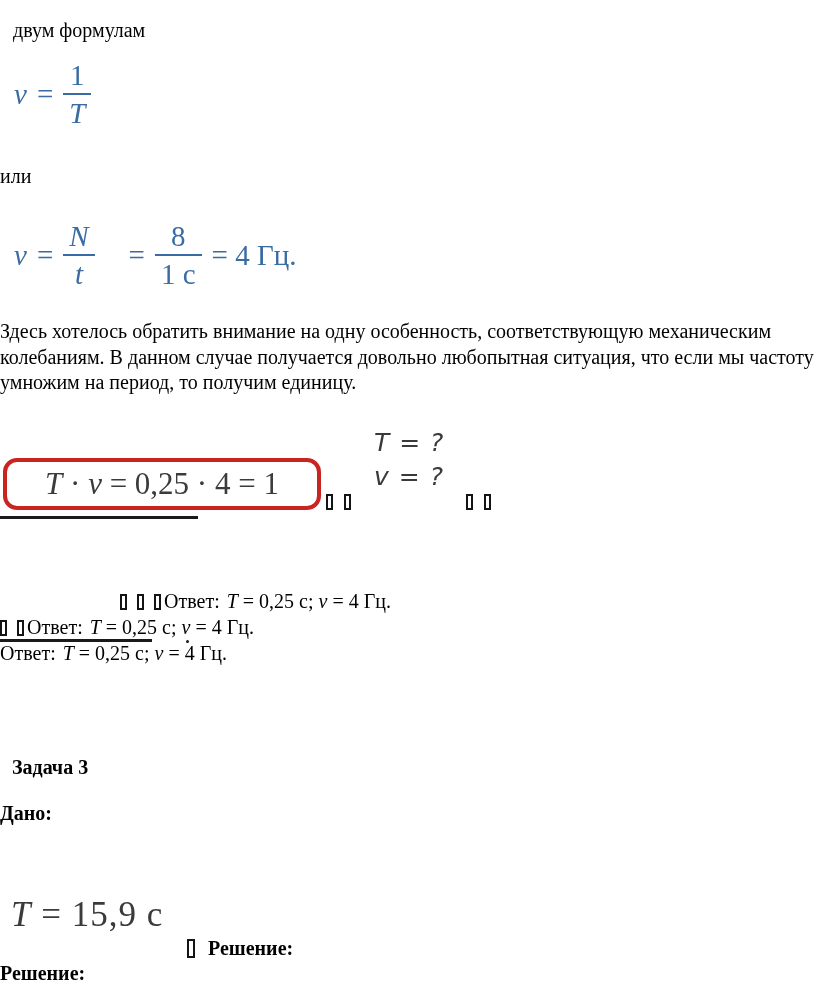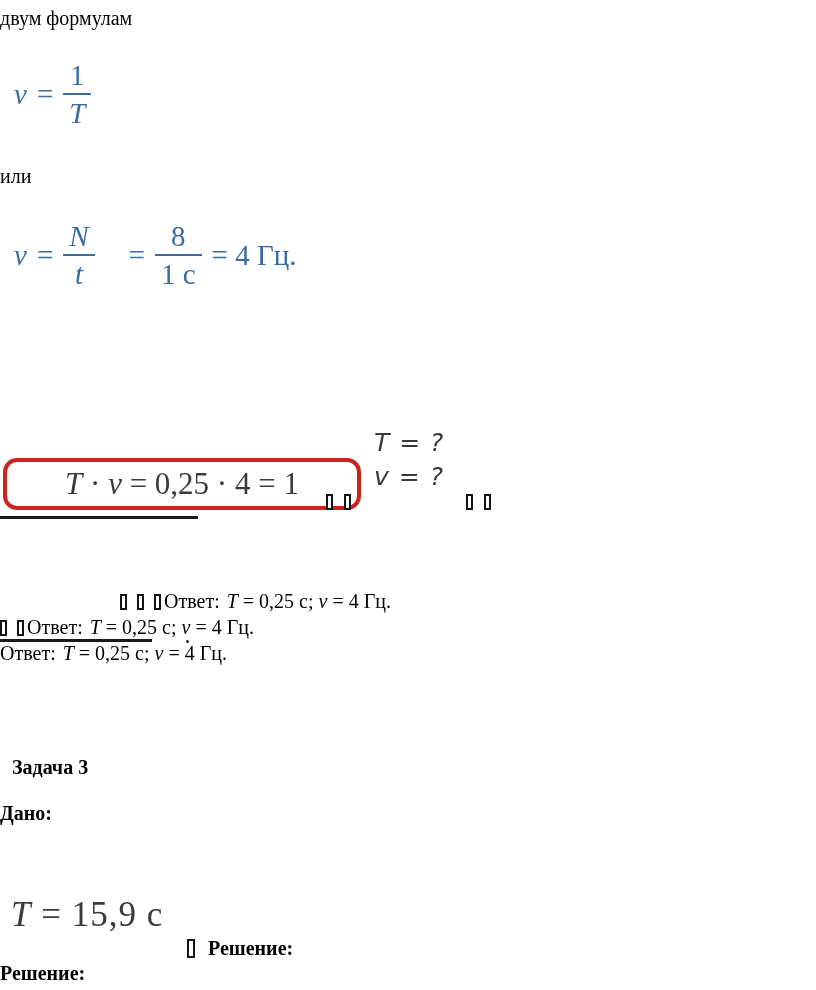--- a/index.html
+++ b/index.html
@@ -18,21 +18,21 @@
   .math-blue { color:#3a6ca3; }
   .formula { display:flex; align-items:center; font-size:29px; line-height:1.05; }
   .formula .op { margin:0 10px; }
   .frac { display:inline-flex; flex-direction:column; align-items:center; }
   .frac .num, .frac .den { padding:0 6px; }
   .frac .bar { align-self:stretch; height:2px; background:currentColor; margin:3px 0; }
   .gap-l { margin-left:34px !important; }
 
   
   .red-box {
-    left:3px; top:458px; width:358px; height:52px;
+    left:3px; top:458px; width:318px; height:52px;
     border:4px solid #c9241f; border-radius:14px;
     display:flex; align-items:center; justify-content:center;
     font-size:31px; color:#3b3b3b; background:#fff;
   }
   .hline { background:#1a1a1a; }
 
   
   .tofu {
     display:inline-block; width:7px; height:16px;
     border:2px solid #141414; background:#fff;
@@ -57,21 +57,21 @@
   }
 
   .given-eq { font-size:35px; color:#3b3b3b; letter-spacing:1px; }
   .sol-line { display:flex; align-items:center; font-size:20px; }
 </style>
 </head>
 <body>
 
 <div id="page">
 
-  <div class="abs body-text" style="left:0; top:6px;">двум формулам</div>
+  <div class="abs body-text" style="left:0; top:18px;padding-left:13px;">двум формулам</div>
 
   <div class="abs formula math-blue" style="left:14px; top:60px;">
     <span class="it">ν</span>
     <span class="op">=</span>
     <span class="frac">
       <span class="num">1</span>
       <span class="bar"></span>
       <span class="den it">T</span>
     </span>
   </div>
@@ -88,20 +88,21 @@
     </span>
     <span class="op gap-l">=</span>
     <span class="frac">
       <span class="num">8</span>
       <span class="bar"></span>
       <span class="den">1 с</span>
     </span>
     <span class="op" style="margin:0 0 0 10px;">= 4 Гц.</span>
   </div>
 
+  <div class="abs body-text" style="left:0; top:319px; width:816px;">Здесь хотелось обратить внимание на одну особенность, соответствующую механическим колебаниям. В данном случае получается довольно любопытная ситуация, что если мы частоту умножим на период, то получим единицу.</div>
 
   <div class="abs red-box">
     <span>
       <span class="it">T</span><span> · </span><span class="it">ν</span><span> = 0,25 · 4 = 1</span>
     </span>
   </div>
 
   <div class="abs hline" style="left:0; top:516px; width:198px; height:3px;"></div>
 
   <div class="abs tofu-pair" style="left:326px; top:494px;">

